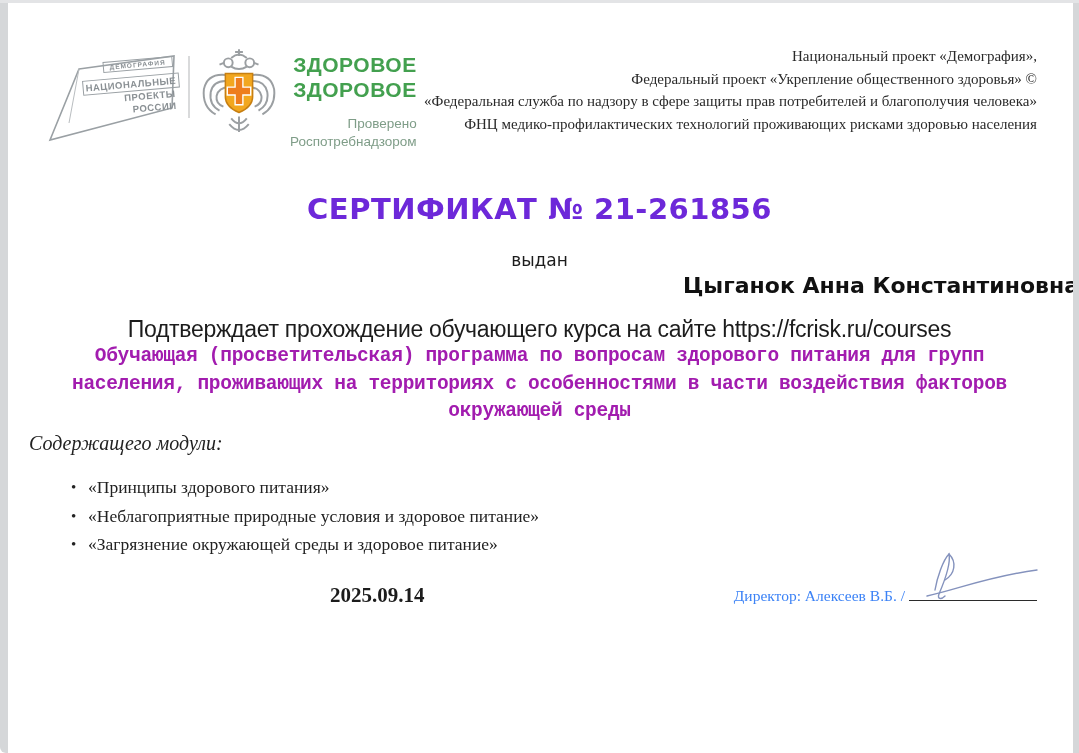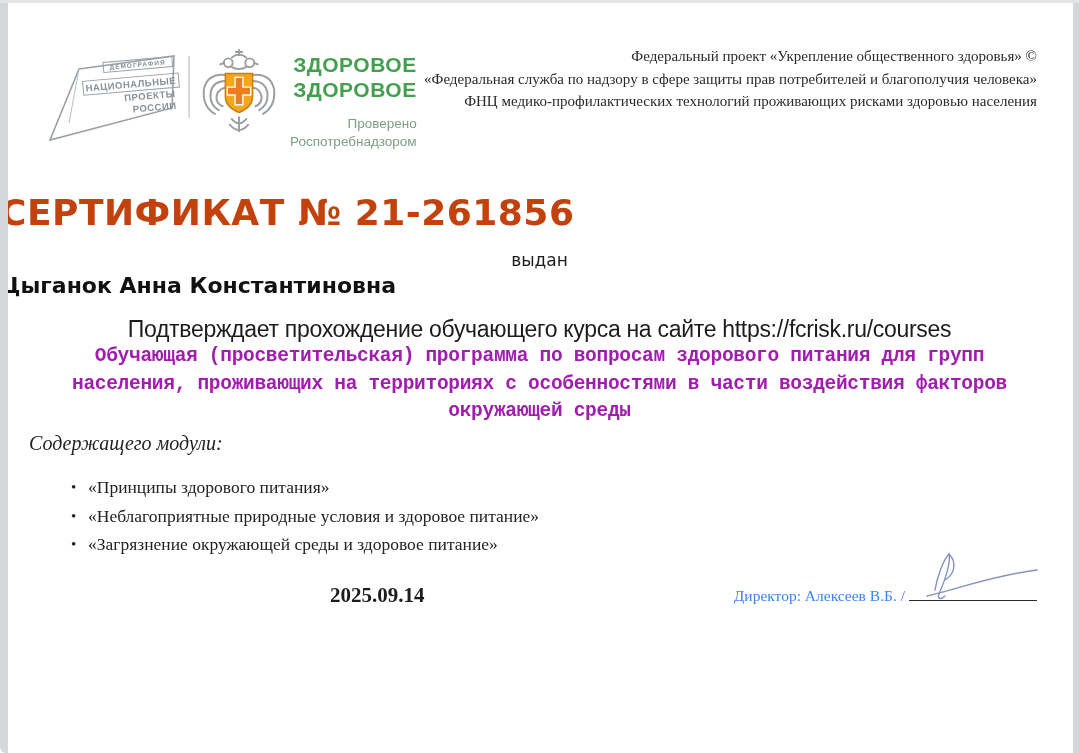--- a/index.html
+++ b/index.html
@@ -50,30 +50,30 @@
 
   
   .header-text {
     position: absolute; right: 42px; top: 45px;
     text-align: right; font-size: 15px; line-height: 22.5px; color: #2a2a2a;
   }
 
   
   .cert-title {
     position: absolute; top: 192px; left: 0; width: 100%;
-    font-family: "DejaVu Sans", sans-serif;
-    font-weight: bold; font-size: 36px; letter-spacing: .5px; color: #c2410c;
+    text-align: center; font-family: "DejaVu Sans", sans-serif;
+    font-weight: bold; font-size: 29px; letter-spacing: .5px; color: #6d28d9;
   }
   .issued {
     position: absolute; top: 250px; left: 0; width: 100%;
     text-align: center; font-family: "DejaVu Sans", sans-serif; font-size: 17px; color: #1c1c1c;
   }
   .recipient {
     position: absolute; top: 273px; left: 0; width: 100%;
-    text-align: left; font-family: "DejaVu Sans", sans-serif;
+    text-align: right; font-family: "DejaVu Sans", sans-serif;
     font-weight: bold; font-size: 22px; color: #111;
   }
   .confirm {
     position: absolute; top: 316px; left: 0; width: 100%;
     text-align: center; font-family: "Liberation Sans", sans-serif;
     font-size: 23px; letter-spacing: -0.3px; color: #1c1c1c;
   }
   .program {
     position: absolute; top: 343px; left: 0; width: 100%; padding: 0 52px;
     text-align: center; font-family: Liberation Mono, monospace;
@@ -171,20 +171,21 @@
         <div>ЗДОРОВОЕ</div>
       </div>
       <div class="zp-sub" id="zp-sub" style="color: rgb(127, 157, 136);">
         <div>Проверено</div>
         <div>Роспотребнадзором</div>
       </div>
     </div>
   </div>
 
   <div class="header-text">
+    <div>Национальный проект «Демография»,</div>
     <div>Федеральный проект «Укрепление общественного здоровья» ©</div>
     <div>«Федеральная служба по надзору в сфере защиты прав потребителей и благополучия человека»</div>
     <div>ФНЦ медико-профилактических технологий проживающих рисками здоровью населения</div>
   </div>
 
   <div class="cert-title">СЕРТИФИКАТ № 21-261856</div>
   <div class="issued">выдан</div>
   <div class="recipient">Цыганок Анна Константиновна</div>
   <div class="confirm">Подтверждает прохождение обучающего курса на сайте https://fcrisk.ru/courses</div>
   <div class="program">Обучающая (просветительская) программа по вопросам здорового питания для групп населения, проживающих на территориях с особенностями в части воздействия факторов окружающей среды</div>

